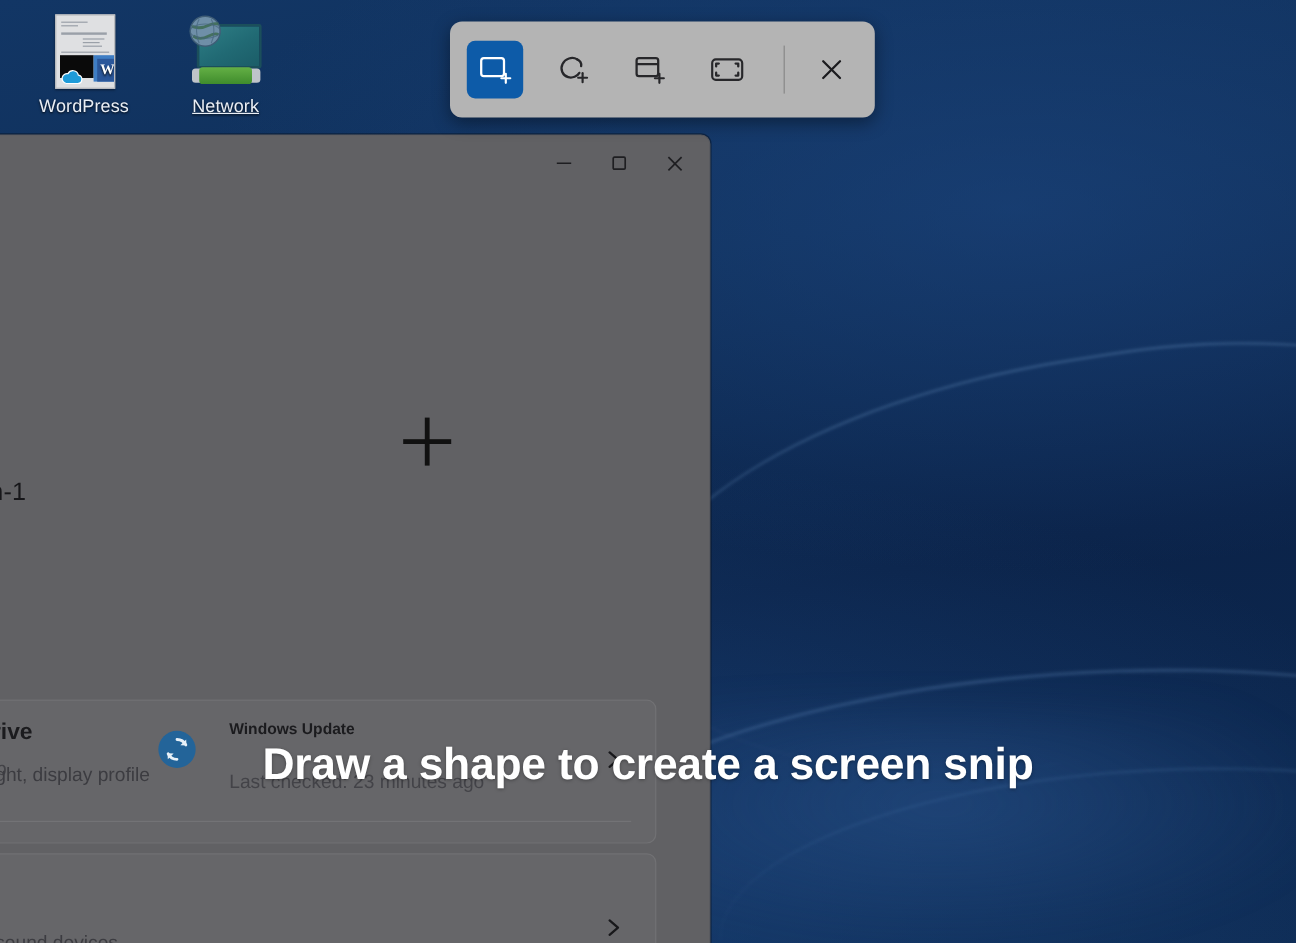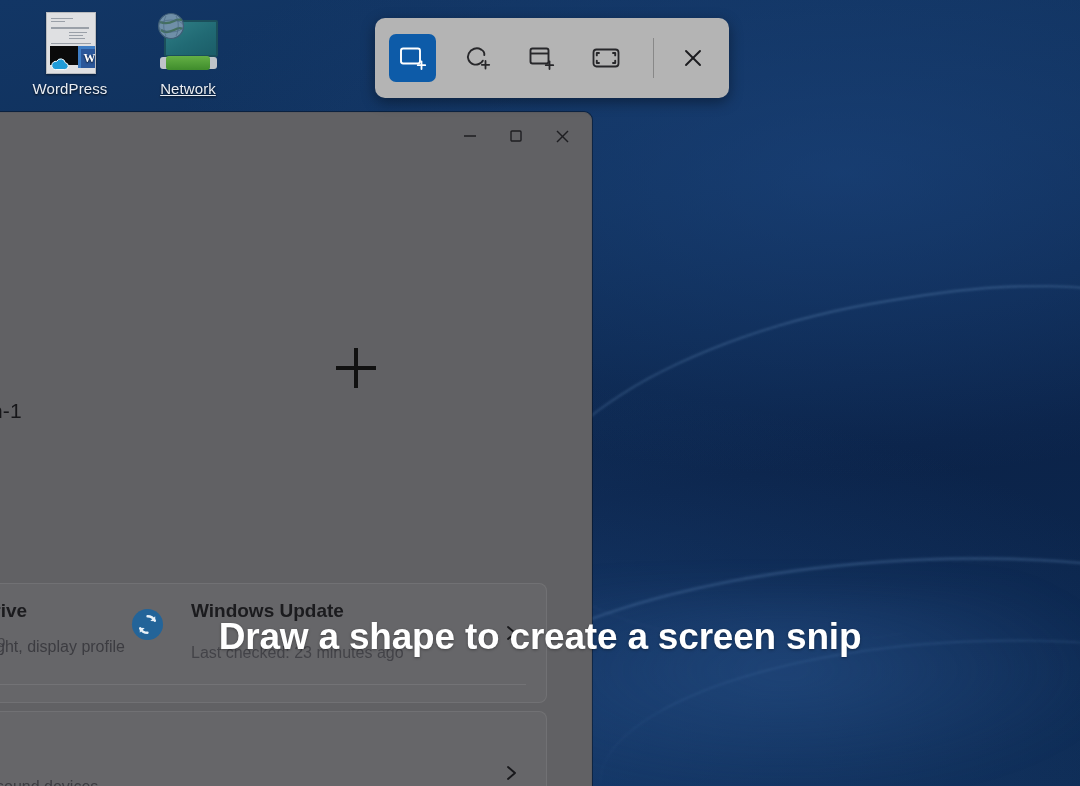--- a/index.html
+++ b/index.html
@@ -187,21 +187,21 @@
     font-size: 19px; font-weight: bold; color: #131316;
     white-space: nowrap;
   }
   .od-sub {
     position: absolute; left: -30px; top: 149px;
     font-size: 16px; color: #3d3d42;
     white-space: nowrap;
   }
   .wu-title {
     position: absolute; left: 200px; top: 116px;
-    font-size: 19px; font-weight: bold; color: #131316;
+    font-size: 13px; font-weight: bold; color: #131316;
     white-space: nowrap;
   }
   .wu-sub {
     position: absolute; left: 200px; top: 160px;
     font-size: 16px; color: #3d3d42;
     white-space: nowrap;
   }
 
   .card {
     position: absolute;

